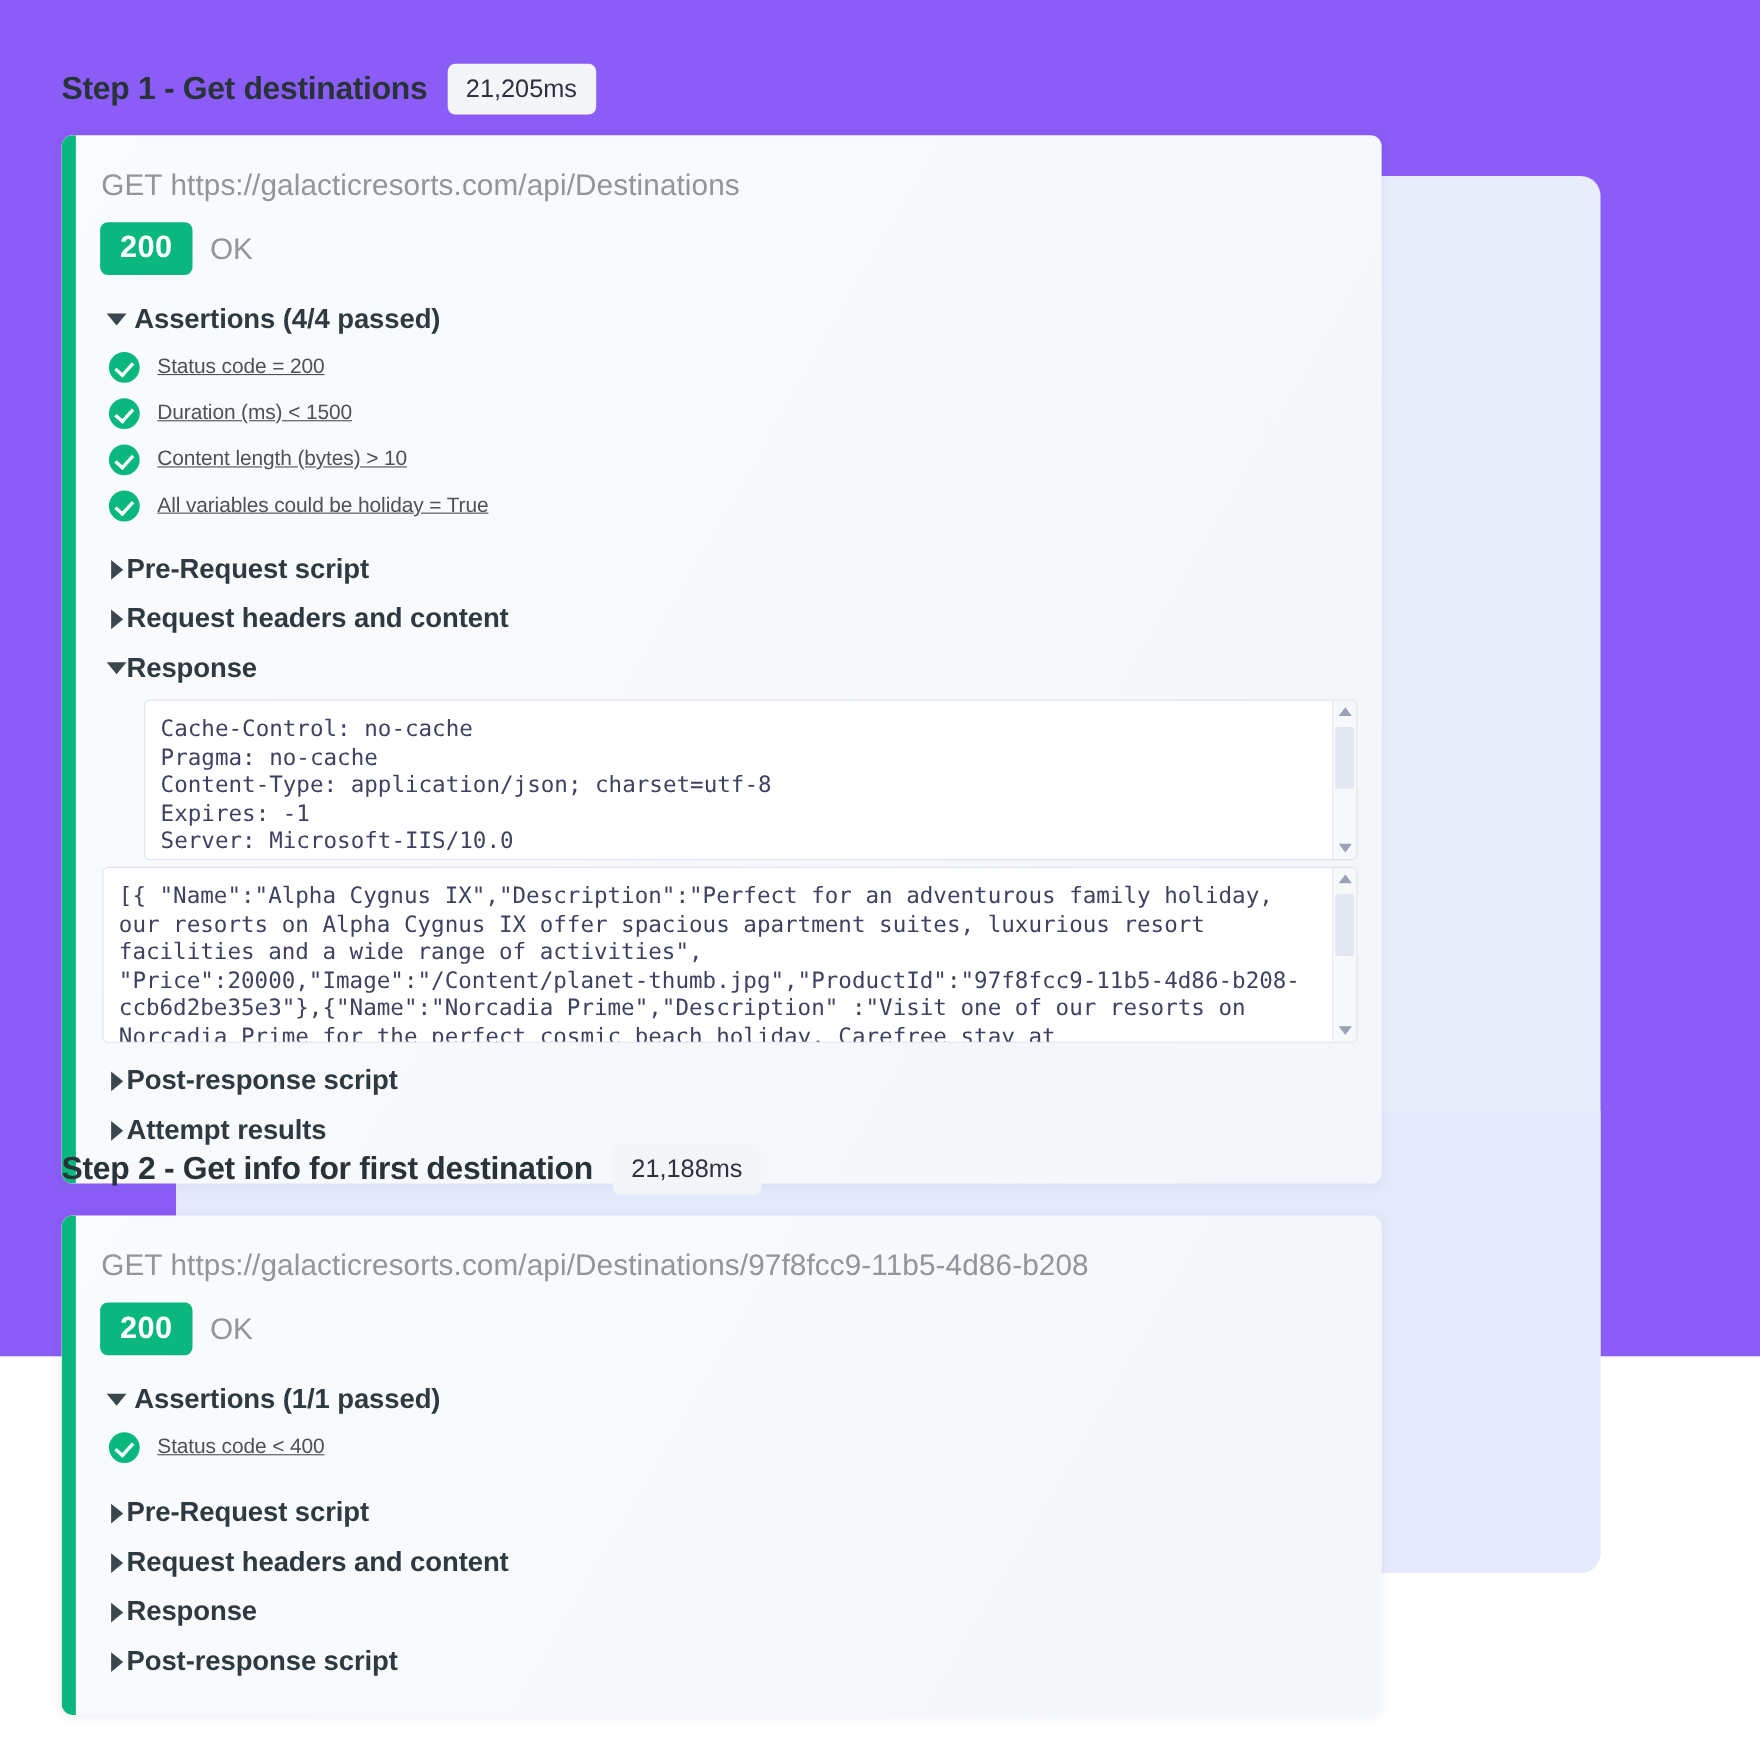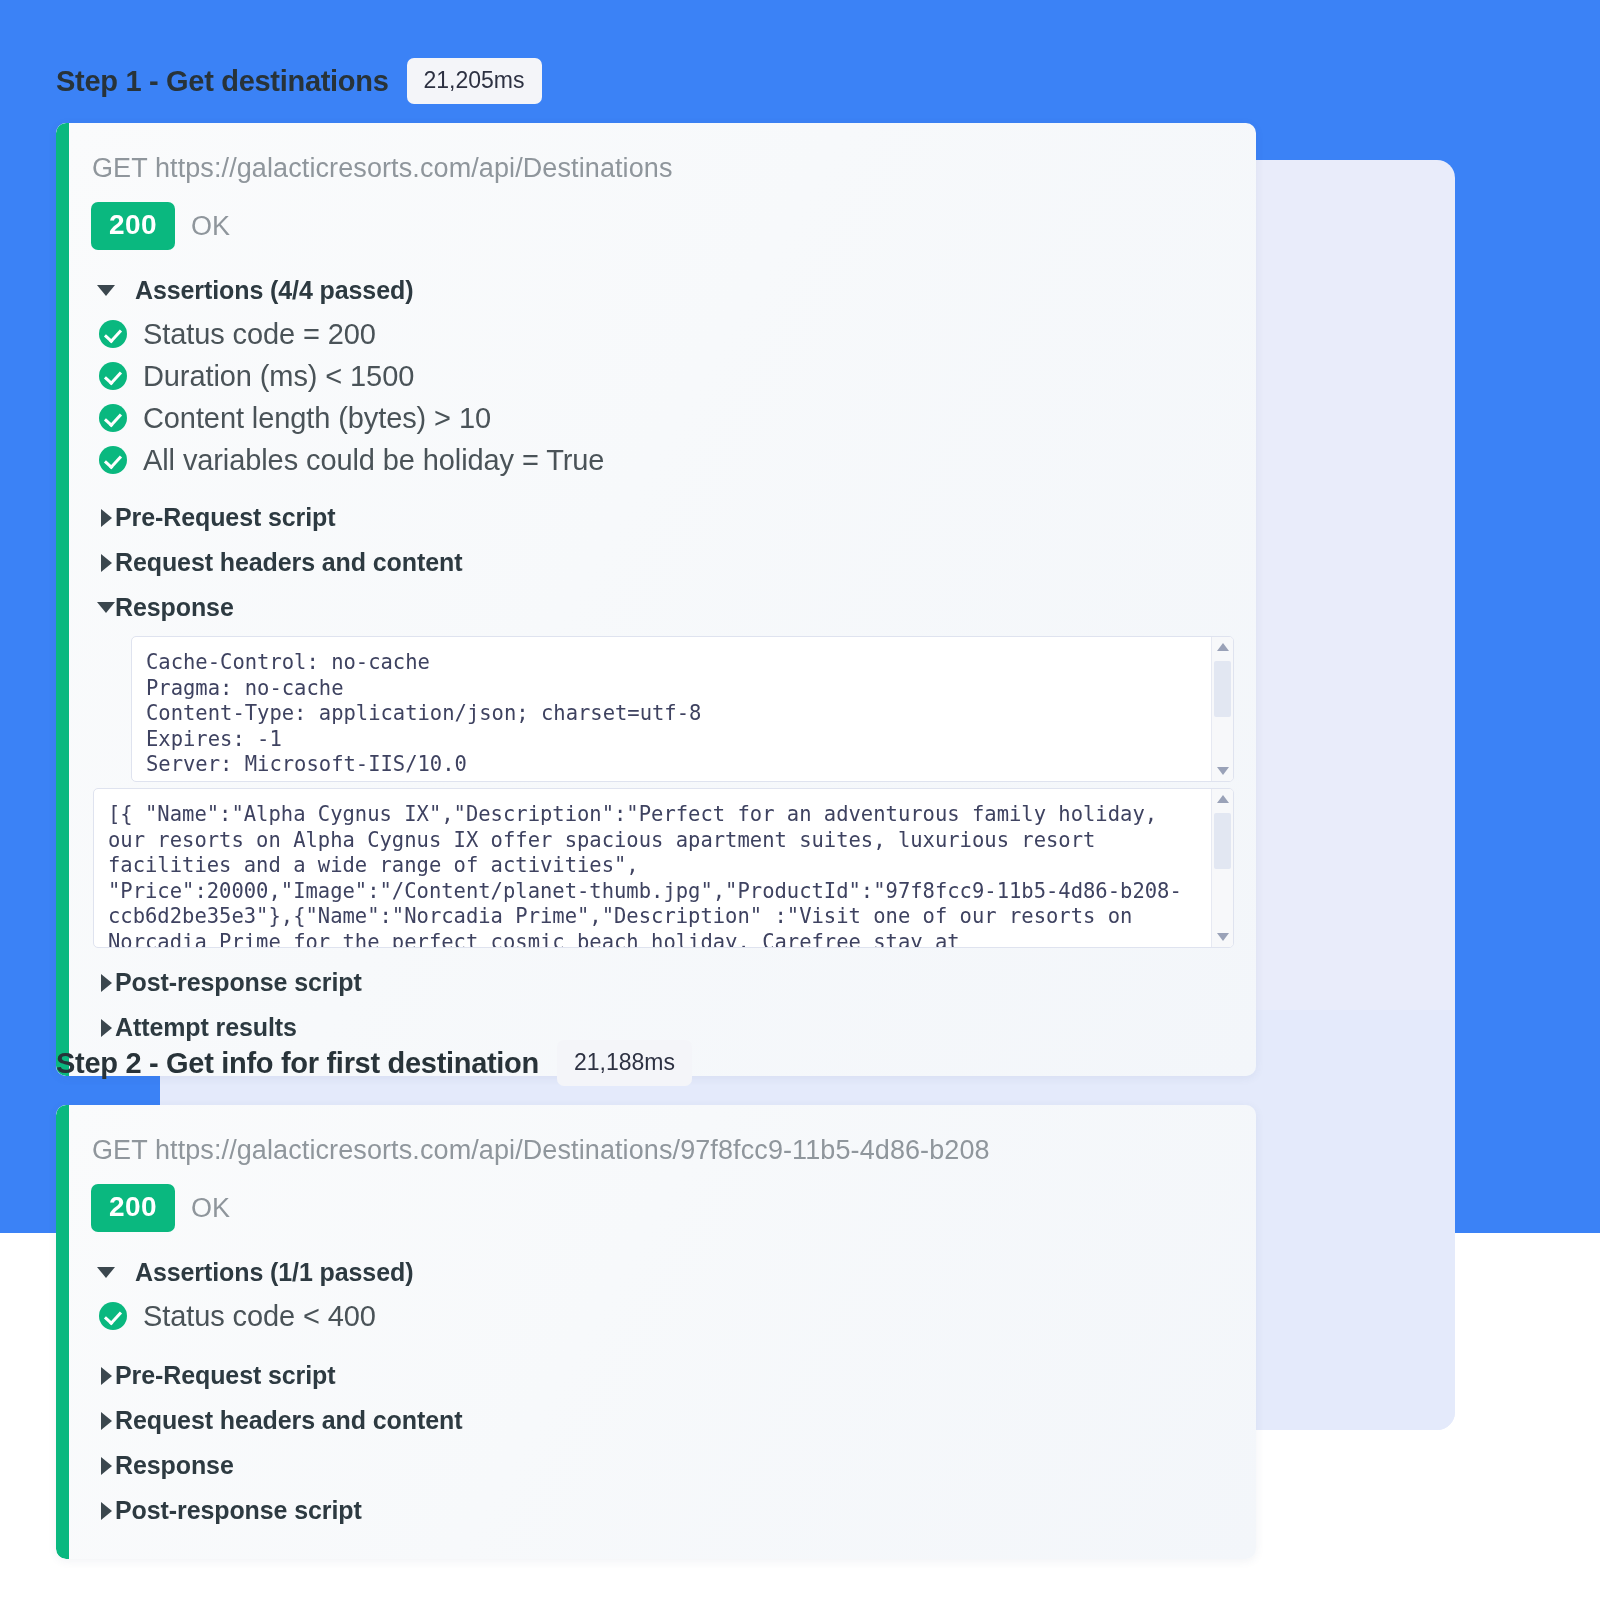--- a/index.html
+++ b/index.html
@@ -6,21 +6,21 @@
   html, body {
     margin: 0; padding: 0;
     width: 1600px; height: 1600px;
     background: #ffffff;
     font-family: "Liberation Sans", sans-serif;
     overflow: hidden;
   }
   .page {
     position: relative;
     width: 1600px; height: 1233px;
-    background: #3b82f6;
+    background: #8b5cf6;
   }
 
   
   .bg-panel {
     position: absolute;
     left: 160px; top: 160px;
     width: 1295px; height: 1270px;
     background: #e9ecfa;
     border-radius: 18px;
   }
@@ -104,21 +104,21 @@
     letter-spacing: 0.4px;
   }
   .status-text {
     font-size: 27px;
     color: #8f969c;
   }
 
   .section-head {
     display: flex;
     align-items: center;
-    gap: 20px;
+    gap: 7px;
     margin: 0 0 10px 2px;
   }
   .section-head .label {
     font-size: 25px;
     font-weight: bold;
     color: #2d3a41;
     letter-spacing: -0.1px;
   }
   .caret {
     width: 0; height: 0;
@@ -155,23 +155,24 @@
   .check::after {
     content: "";
     position: absolute;
     left: 9px; top: 6px;
     width: 7px; height: 13px;
     border: solid #ffffff;
     border-width: 0 3px 3px 0;
     transform: rotate(42deg);
   }
   .assertion .atext {
-    font-size: 29px;
+    font-size: 19px;
     color: #4a5358;
     letter-spacing: -0.1px;
+    text-decoration: underline;
   }
 
   .collapsible {
     display: flex;
     align-items: center;
     height: 45px;
     margin-left: 2px;
   }
   .collapsible .label {
     font-size: 25px;

